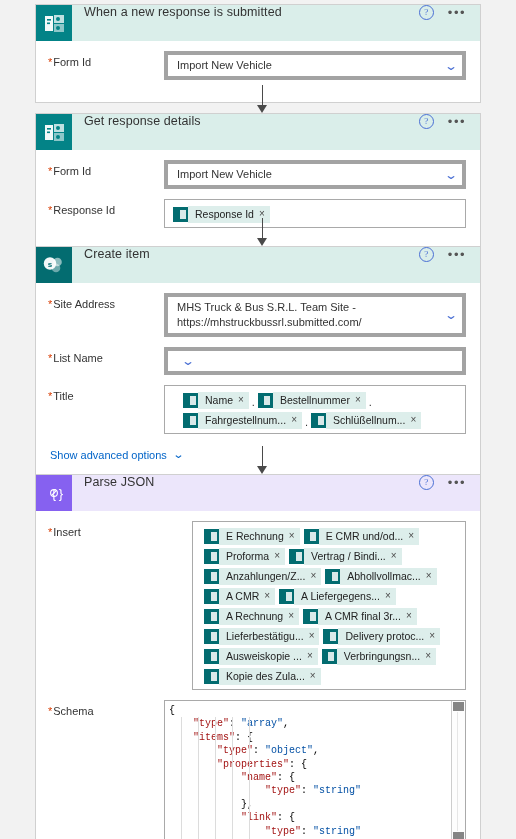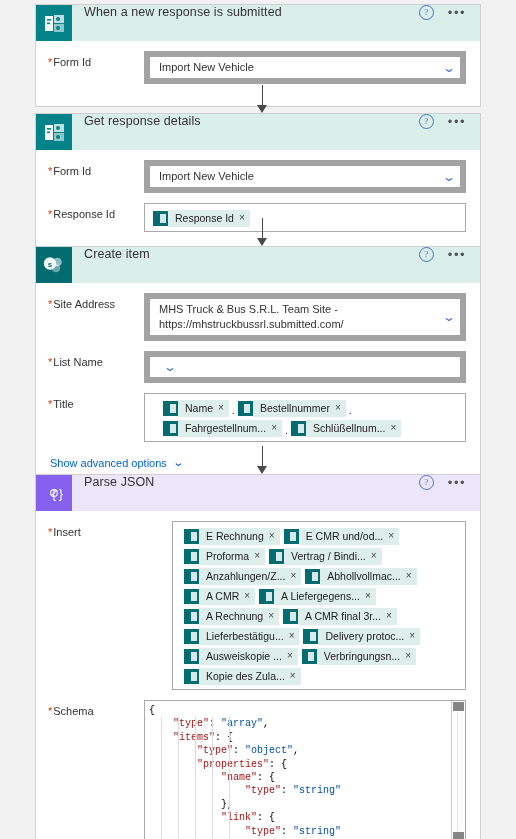--- a/index.html
+++ b/index.html
@@ -48,32 +48,32 @@
   }
   .help-icon{
     width:13px;height:13px;border:1px solid #4a6fd4;border-radius:50%;
     color:#4a6fd4;font-size:9px;line-height:12px;text-align:center;
     font-family:"Liberation Serif",serif;
   }
   .ellipsis{color:#555;font-size:13px;letter-spacing:1.5px;line-height:8px;}
 
   
   .card-body{padding:10px 14px 12px 12px;}
-  .field-row{display:flex;align-items:flex-start;margin-bottom:10px;}
+  .field-row{display:flex;align-items:flex-start;margin-bottom:10px;gap:20px;}
   .field-label{
     flex:0 0 96px;
     font-size:11px;color:#333;
     padding-top:5px;
     white-space:nowrap;
   }
   .req{color:#d83b01;margin-right:1px;}
   .field-ctl{flex:1 1 auto;}
 
   .input-box{
-    border:6px solid #a3a3a3;
+    border:4px solid #a3a3a3;
     background:#fff;
     min-height:24px;
     display:flex;align-items:center;
     padding:3px 6px 3px 9px;
     box-sizing:border-box;
     font-size:11px;color:#333;
   }
   .input-box .txt{flex:1 1 auto;line-height:15px;}
   .chev{
     flex:0 0 auto;color:#4a6fd4;font-size:12px;

